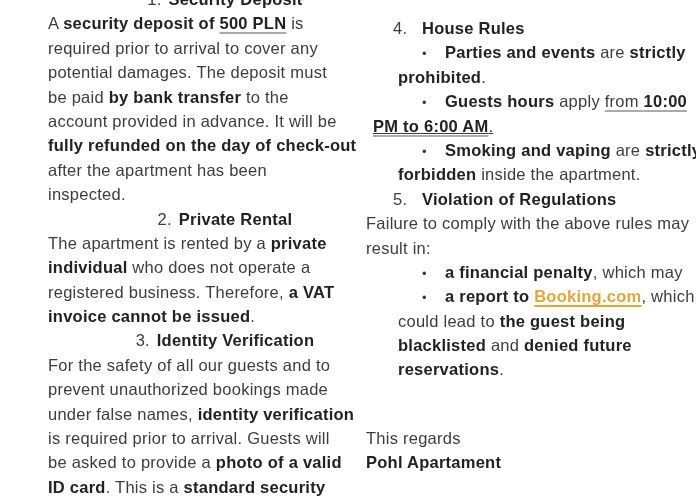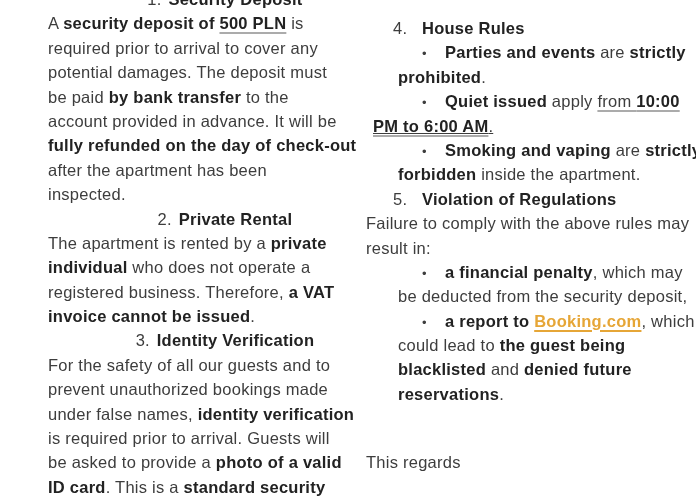--- a/index.html
+++ b/index.html
@@ -68,30 +68,30 @@
       <div class="line body"><span class="seg">prevent unauthorized bookings made</span></div>
       <div class="line body"><span class="seg">under false names, </span><span class="seg b">identity verification</span></div>
       <div class="line body"><span class="seg">is required prior to arrival. Guests will</span></div>
       <div class="line body"><span class="seg">be asked to provide a </span><span class="seg b">photo of a valid</span></div>
       <div class="line body"><span class="seg b">ID card</span><span class="seg">. This is a </span><span class="seg b">standard security</span></div>
     </div>
   <div class="col col-right" id="col-right">
       <div class="line header"><span class="marker">4.</span><span class="seg b">House Rules</span></div>
       <div class="line bullet"><span class="marker">•</span><span class="seg b">Parties and events</span><span class="seg"> are </span><span class="seg b">strictly</span></div>
       <div class="line cont"><span class="seg b">prohibited</span><span class="seg">.</span></div>
-      <div class="line bullet"><span class="marker">•</span><span class="seg b">Quiet issued</span><span class="seg"> apply </span><span class="seg u">from </span><span class="seg b u">10:00</span></div>
+      <div class="line bullet"><span class="marker">•</span><span class="seg b">Guests hours</span><span class="seg"> apply </span><span class="seg u">from </span><span class="seg b u">10:00</span></div>
       <div class="line cont2"><span class="seg b u">PM to 6:00 AM</span><span class="seg">.</span></div>
       <div class="line bullet"><span class="marker">•</span><span class="seg b">Smoking and vaping</span><span class="seg"> are </span><span class="seg b">strictly</span></div>
       <div class="line cont"><span class="seg b">forbidden</span><span class="seg"> inside the apartment.</span></div>
       <div class="line header"><span class="marker">5.</span><span class="seg b">Violation of Regulations</span></div>
       <div class="line body"><span class="seg">Failure to comply with the above rules may</span></div>
       <div class="line body"><span class="seg">result in:</span></div>
       <div class="line bullet"><span class="marker">•</span><span class="seg b">a financial penalty</span><span class="seg">, which may</span></div>
-      <div class="line cont"><span class="seg">be deducted from the security deposit,</span></div>
       <div class="line bullet"><span class="marker">•</span><span class="seg b">a report to </span><a class="seg b link">Booking.com</a><span class="seg">, which</span></div>
       <div class="line cont"><span class="seg">could lead to </span><span class="seg b">the guest being</span></div>
       <div class="line cont"><span class="seg b">blacklisted</span><span class="seg"> and </span><span class="seg b">denied future</span></div>
       <div class="line cont"><span class="seg b">reservations</span><span class="seg">.</span></div>
       <div class="line blank"></div>
       <div class="line blank"></div>
       <div class="line body"><span class="seg">This regards</span></div>
+      <div class="line body"><span class="seg b">Pohl Apartament</span></div>
     </div>
 </div>
 
 </body></html>

